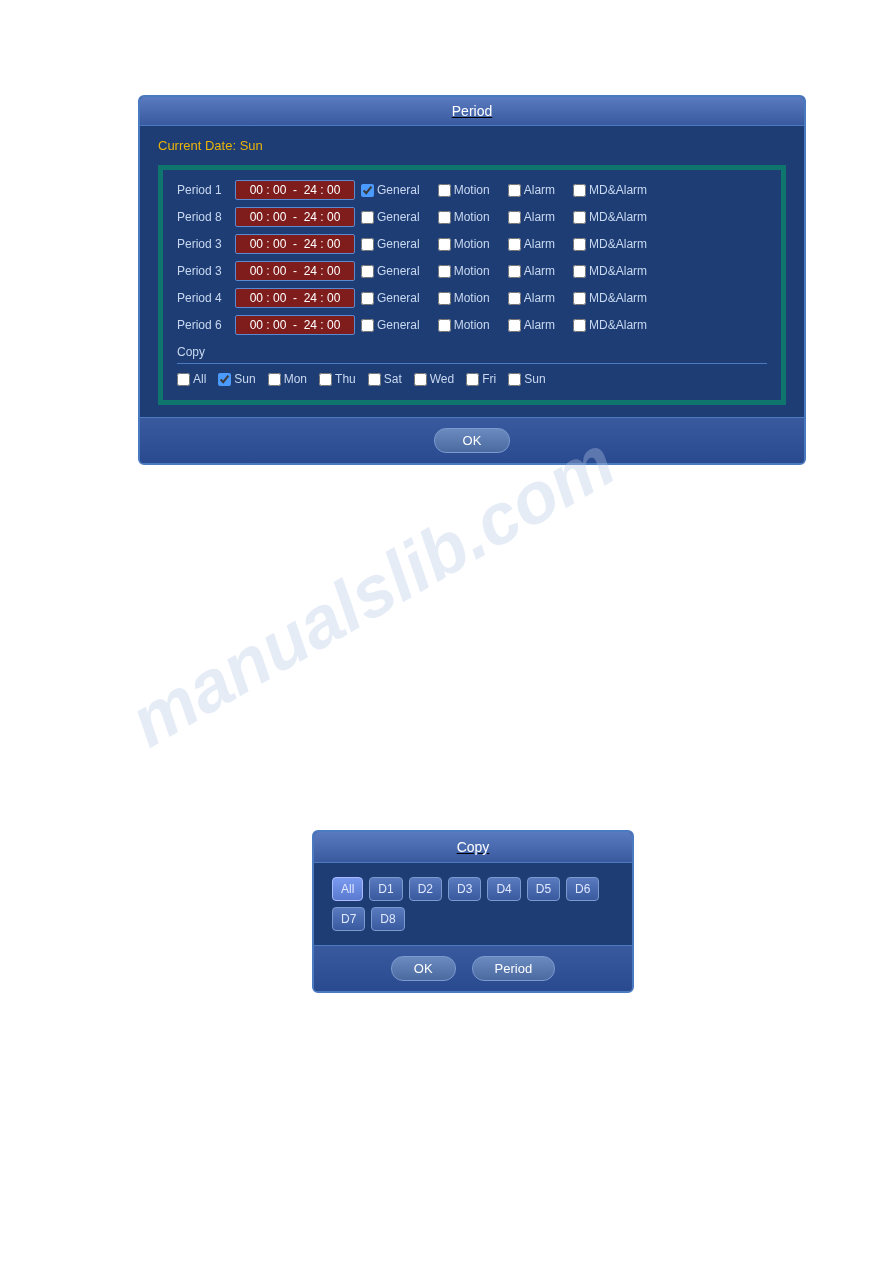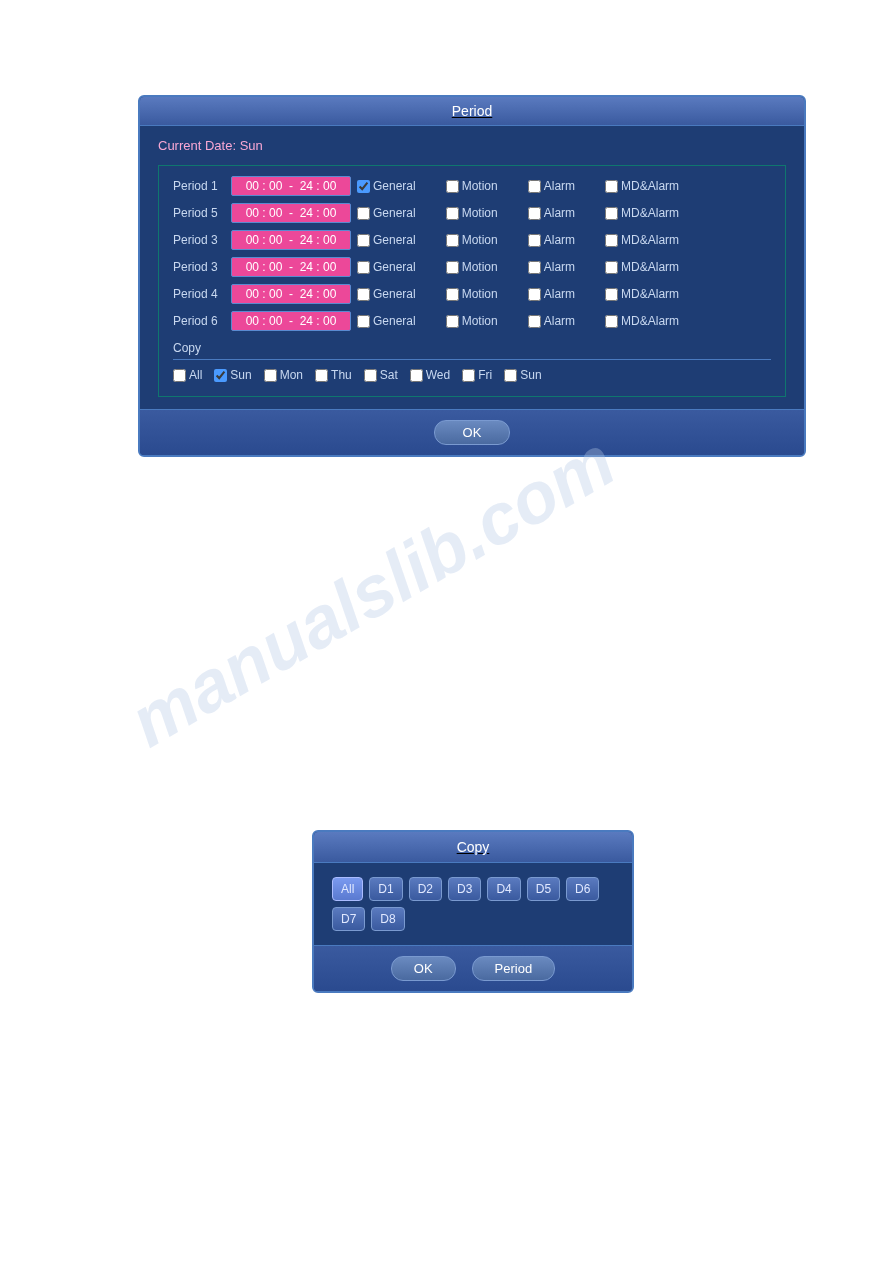--- a/index.html
+++ b/index.html
@@ -51,63 +51,63 @@
       color: #ffffff;
       font-size: 14px;
     }
 
     .dialog-body {
       padding: 12px 18px;
       background: #1e3d74;
     }
 
     .current-date {
-      color: #f9a8d4;
+      color: #eab308;
       font-size: 13px;
       margin-bottom: 12px;
     }
 
     
     .inner-box {
-      border: 1px solid #0f766e;
+      border: 5px solid #0f766e;
       padding: 10px 14px 14px 14px;
       background: #1e3d74;
     }
 
     
     .period-row {
       display: flex;
       align-items: center;
       margin-bottom: 7px;
       gap: 6px;
     }
 
     .period-label {
       color: #c8d8f0;
       font-size: 12px;
       width: 52px;
       flex-shrink: 0;
     }
 
     .time-input {
-      background: #ec4899;
+      background: #7f1d1d;
       border: 1px solid #5a8ad0;
       color: #ffffff;
       font-size: 12px;
       padding: 2px 4px;
       width: 120px;
       text-align: center;
       border-radius: 2px;
       flex-shrink: 0;
     }
 
     .checkbox-group {
       display: flex;
       align-items: flex-start;
-      gap: 30px;
+      gap: 18px;
       flex: 1;
     }
 
     .checkbox-item {
       display: flex;
       align-items: center;
       gap: 3px;
       color: #c8d8f0;
       font-size: 12px;
     }
@@ -262,21 +262,21 @@
               <span>Alarm</span>
           </label>
           <label class="checkbox-item">
             <input type="checkbox" style="">
               <span>MD&amp;Alarm</span>
           </label>
         </div>
       </div>
 
       <div class="period-row">
-        <span class="period-label">Period 5</span>
+        <span class="period-label">Period 8</span>
         <input type="text" class="time-input" value="00 : 00  -  24 : 00" readonly="" style="">
         <div class="checkbox-group">
           <label class="checkbox-item">
             <input type="checkbox" style="">
               <span>General</span>
           </label>
           <label class="checkbox-item">
             <input type="checkbox" style="">
               <span>Motion</span>
           </label>

